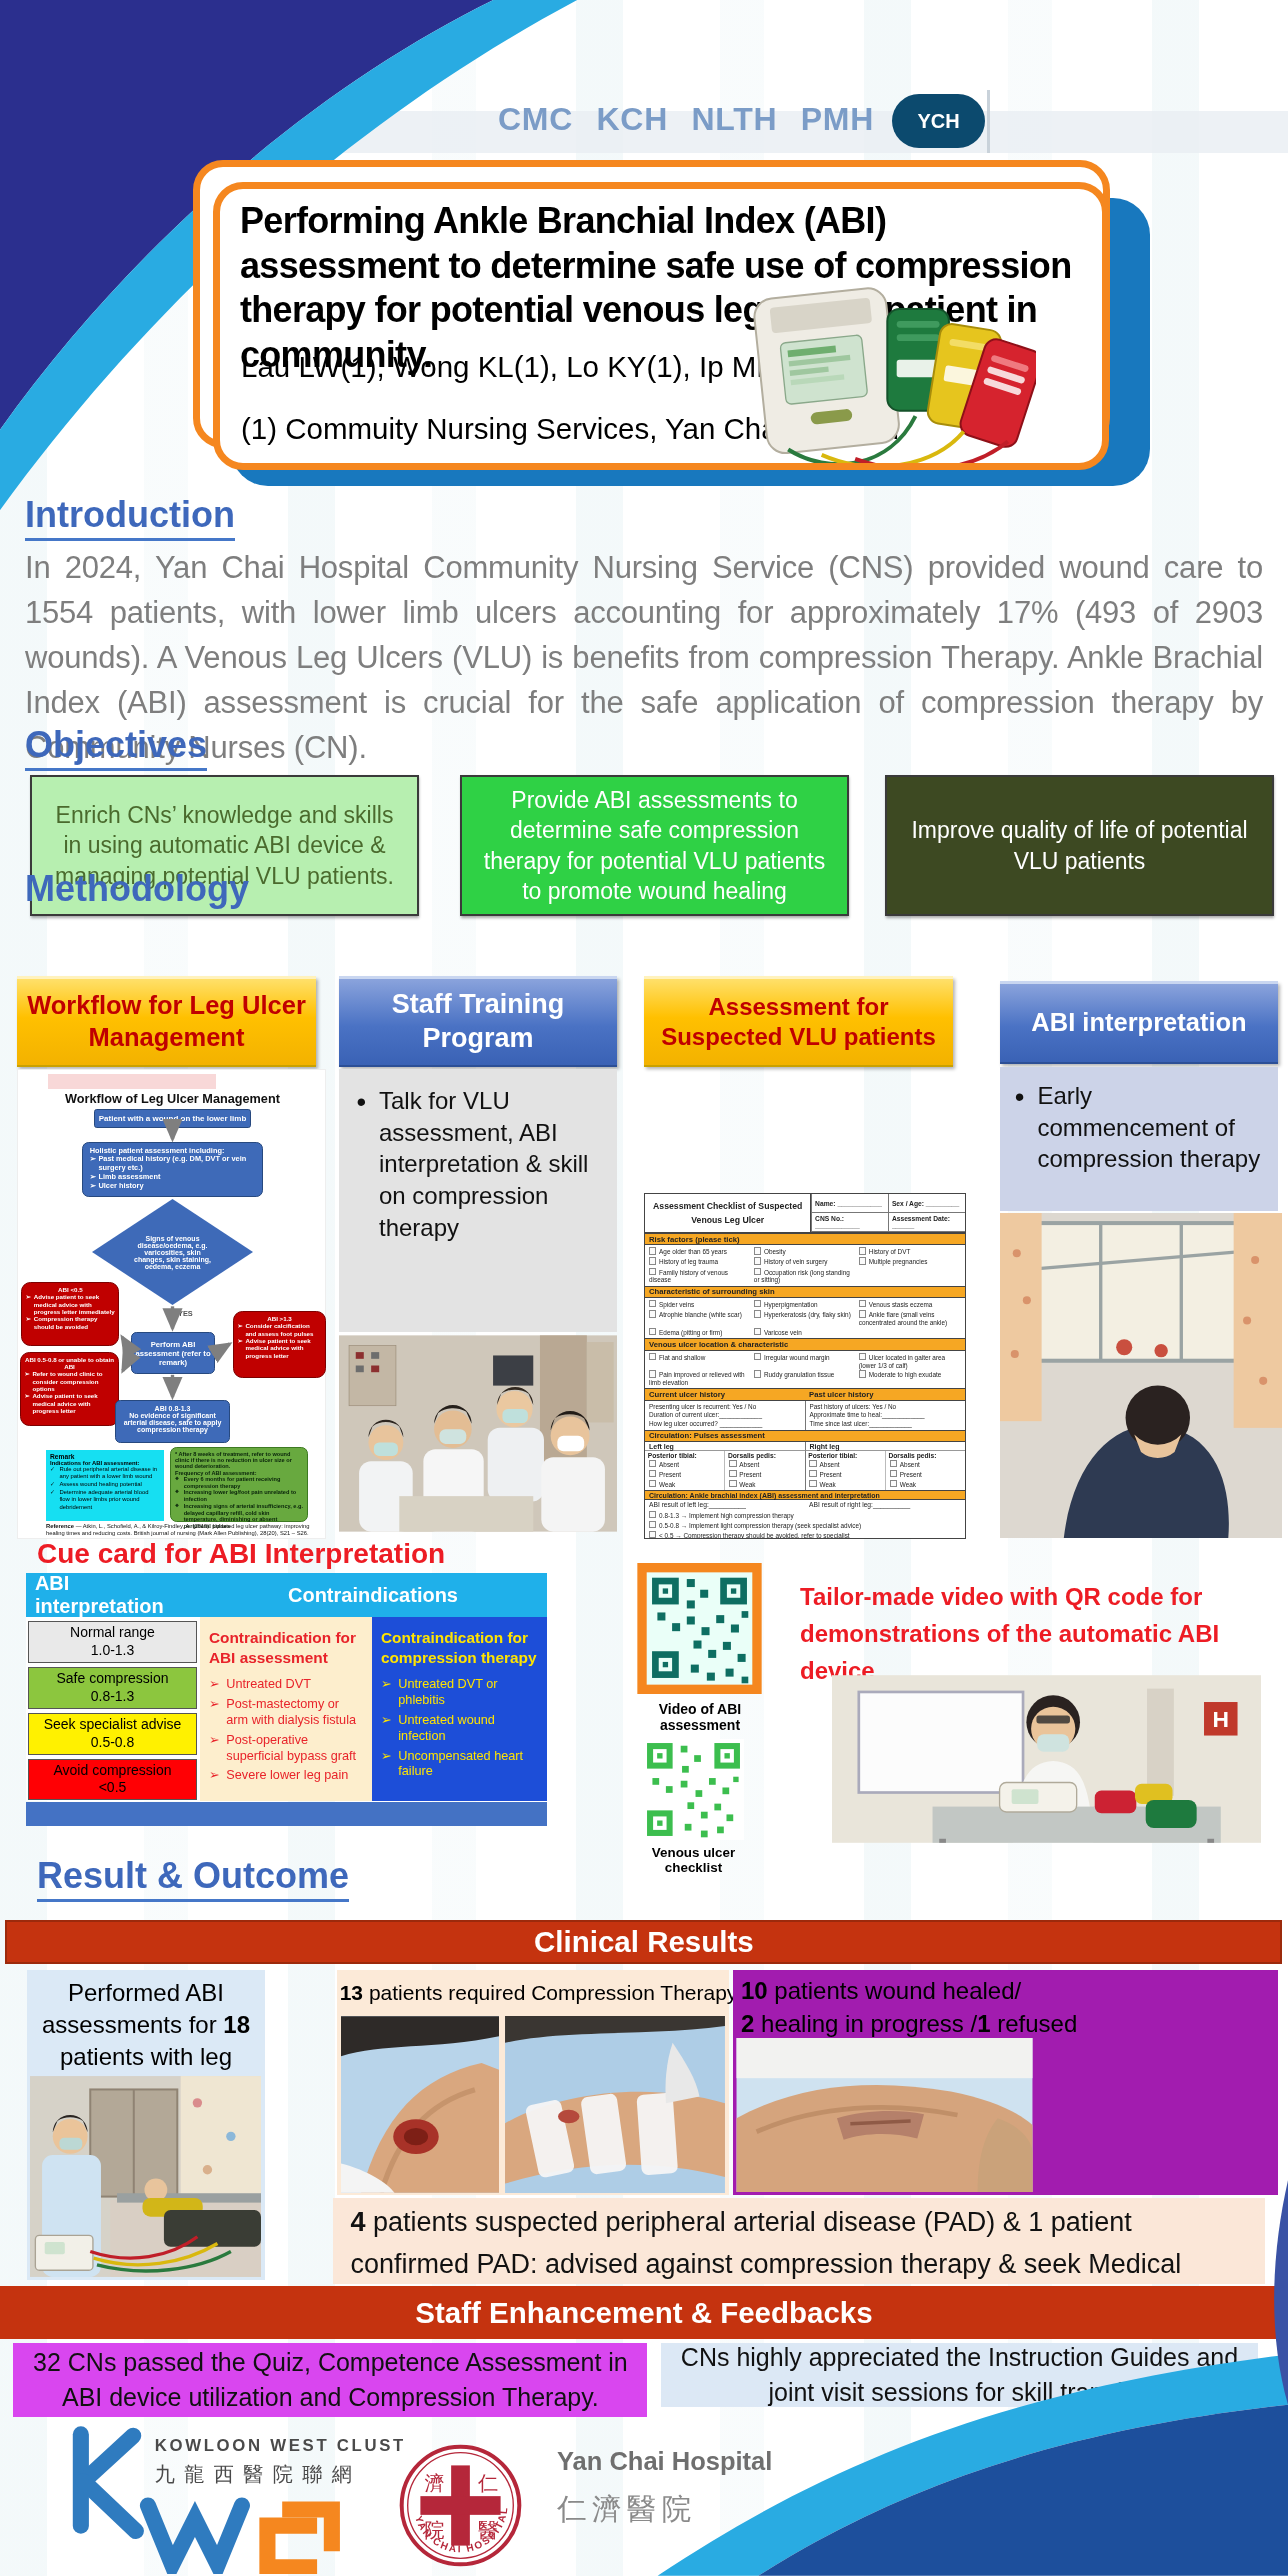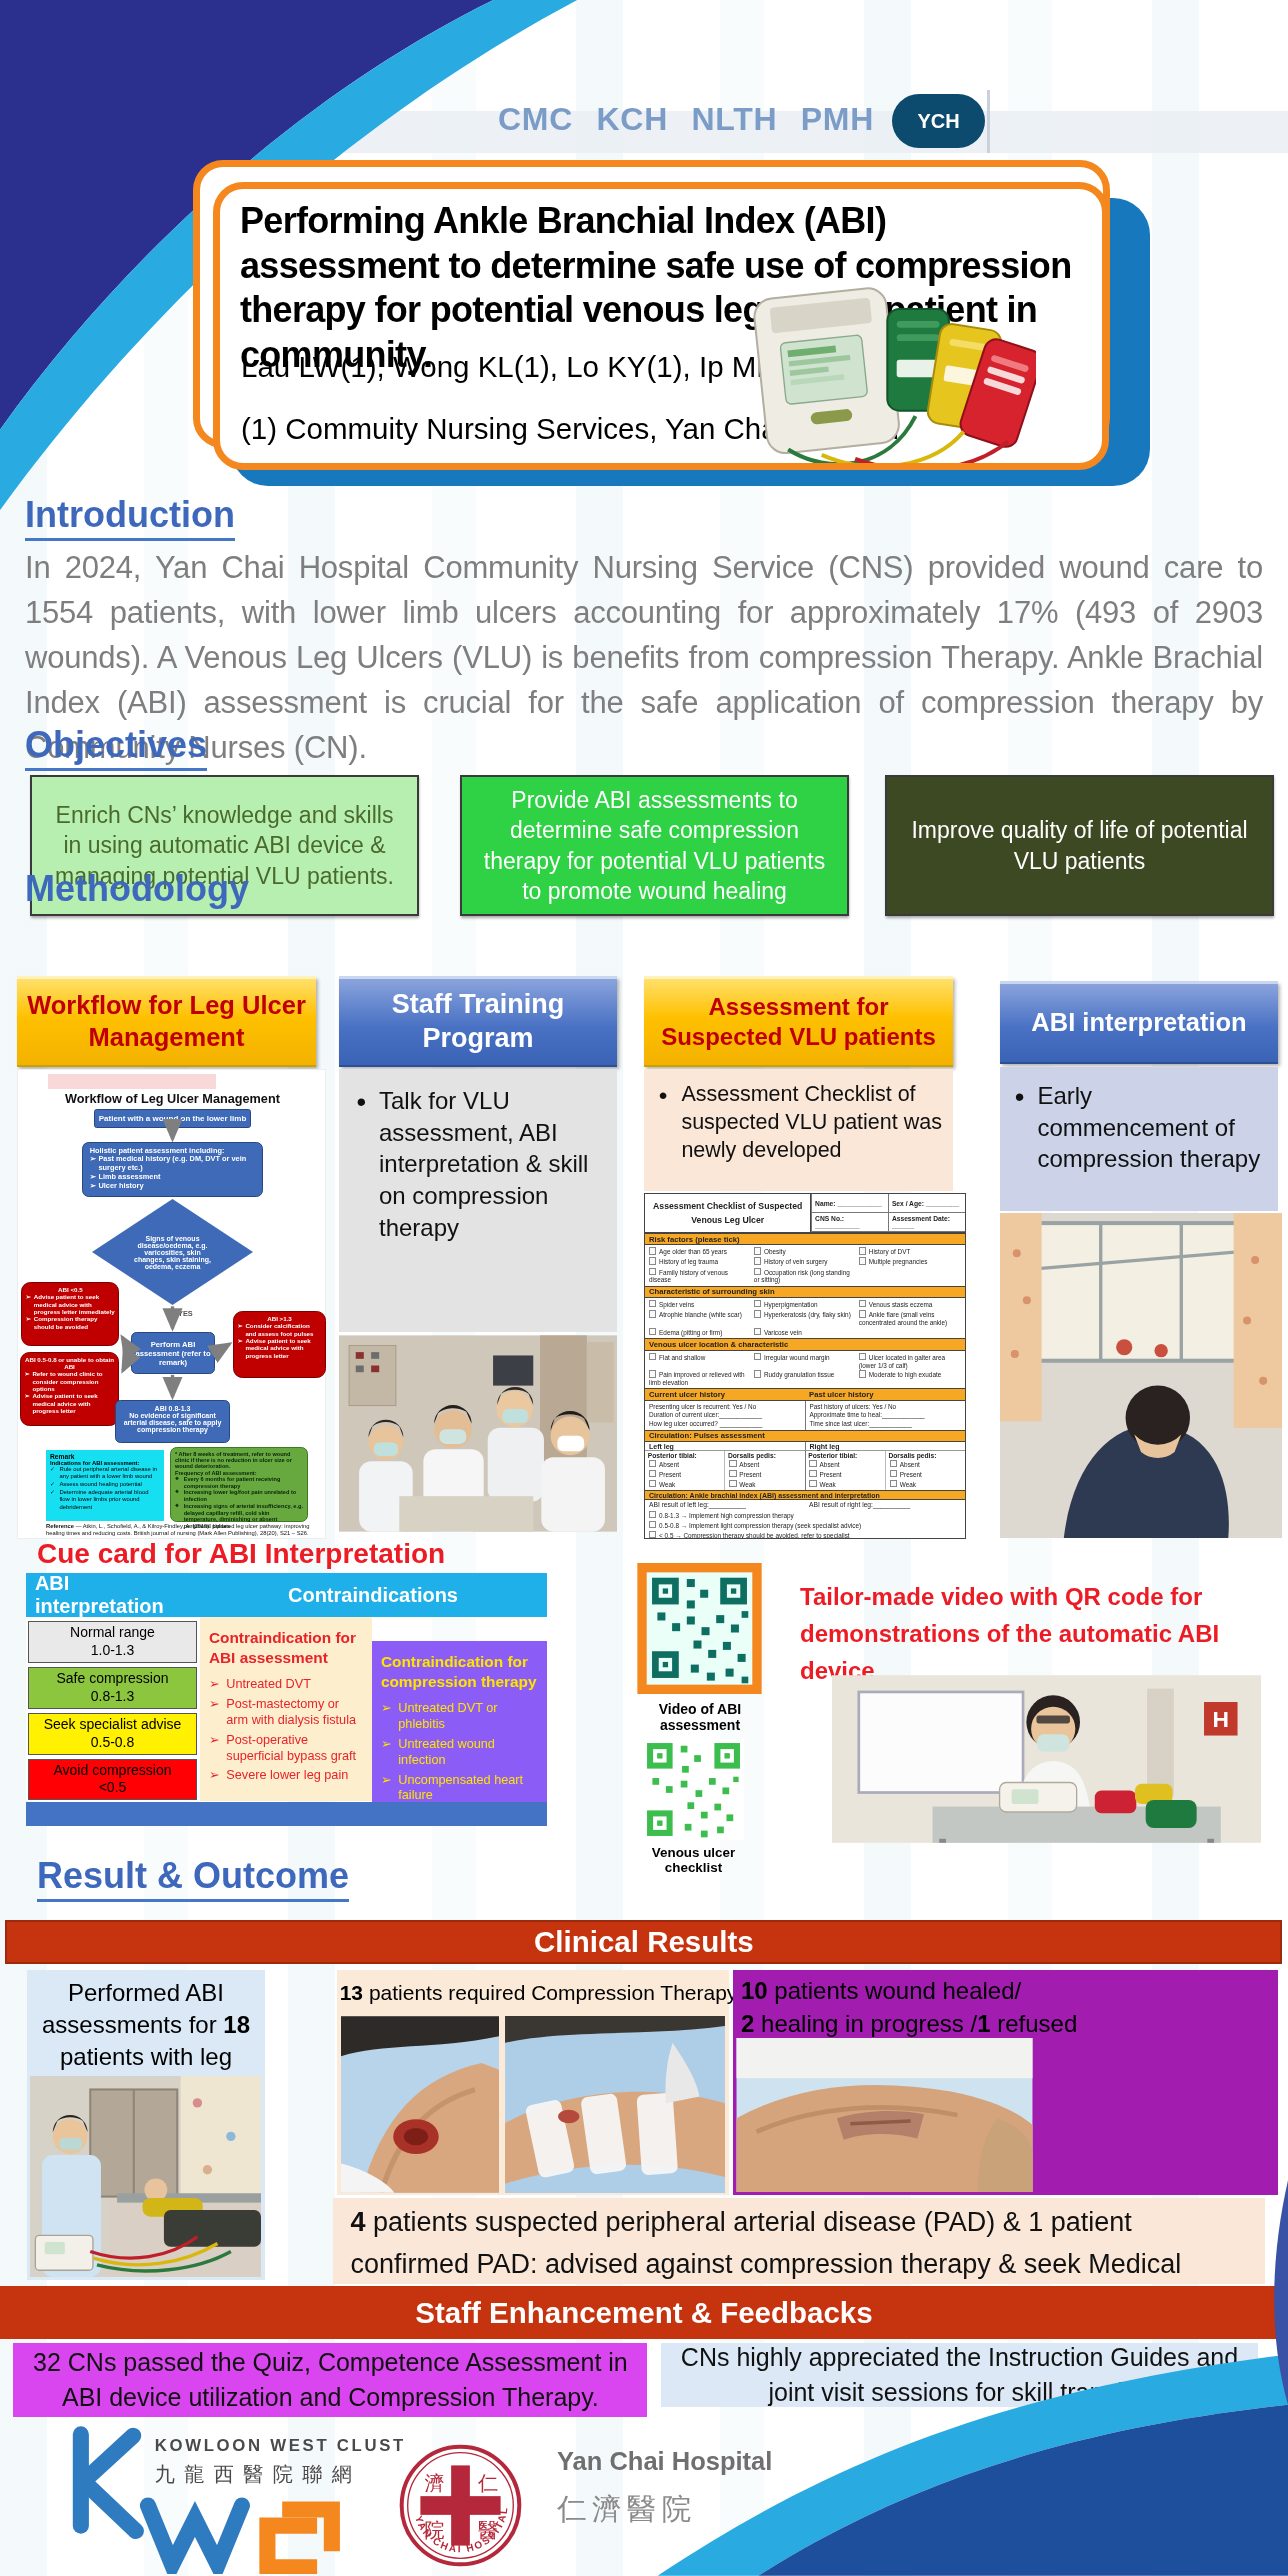--- a/index.html
+++ b/index.html
@@ -159,25 +159,20 @@
   <div class="abs mcol-h gold-h" style="left:17px;top:976px;width:299px;height:91px;font-size:25.5px;">Workflow for Leg Ulcer Management</div>
   <div class="abs mcol-h blue-h" style="left:339px;top:976px;width:278px;height:91px;font-size:27px;">Staff Training Program</div>
   <div class="abs mcol-h gold-h" style="left:644px;top:976px;width:309px;height:91px;font-size:24px;">Assessment for Suspected VLU patients</div>
   <div class="abs mcol-h blue-h" style="left:1000px;top:981px;width:278px;height:83px;font-size:25.5px;">ABI interpretation</div>
 
   <div class="abs note-box" style="left:339px;top:1069px;width:278px;height:263px;background:#E3E3E3;padding:16px 12px;font-size:24px;line-height:1.32;">
     <ul>
         <li>Talk for VLU assessment, ABI interpretation  &amp; skill on compression therapy</li>
       </ul>
   </div>
-  <div class="abs note-box" style="left:644px;top:1069px;width:309px;height:122px;background:#FBE7D8;padding:12px 9.4px;font-size:21.5px;line-height:1.3;">
-    <ul>
-        <li>Assessment Checklist of suspected VLU patient was newly developed</li>
-      </ul>
-  </div>
   <div class="abs note-box" style="left:1000px;top:1067px;width:278px;height:144px;background:#CCD3E8;padding:13.4px 9.4px;font-size:24px;line-height:1.3;">
     <ul>
         <li>Early commencement of compression therapy</li>
       </ul>
   </div>
 
   <div class="abs flow" style="left:17px;top:1069px;width:309px;height:470px;">
     <div class="abs" style="left:30px;top:4px;width:168px;height:14.8px;background:#F8D8D8;"></div>
     <div class="abs" style="left:0;top:21.5px;width:309px;text-align:center;font-weight:bold;font-size:12.7px;">Workflow of Leg Ulcer Management</div>
     <div class="fbox" style="left:76px;top:39px;width:157px;height:19px;font-size:8px;border-radius:2.7px;">Patient with a wound on the lower limb</div>
@@ -459,21 +454,21 @@
     </div>
     <div class="contra abs red-t" style="left:174px;top:44px;width:172px;height:184px;background:#FDEECD;">
       <h4>Contraindication for ABI assessment</h4>
       <ul>
           <li><span>Untreated DVT</span></li>
           <li><span>Post-mastectomy or arm with dialysis fistula</span></li>
           <li><span>Post-operative superficial bypass graft</span></li>
           <li><span>Severe lower leg pain</span></li>
         </ul>
     </div>
-    <div class="contra abs yel-t" style="left:346px;top:44px;width:175px;height:184px;background:#8b5cf6;margin-top:24px;">
+    <div class="contra abs yel-t" style="left:346px;top:44px;width:175px;height:184px;background:#1d4ed8;">
       <h4>Contraindication for compression therapy</h4>
       <ul>
           <li><span>Untreated DVT or phlebitis</span></li>
           <li><span>Untreated wound infection</span></li>
           <li><span>Uncompensated heart failure</span></li>
         </ul>
     </div>
     <div class="abs" style="left:0;top:229px;width:521px;height:24px;background:#4472C4;"></div>
   </div>
 

